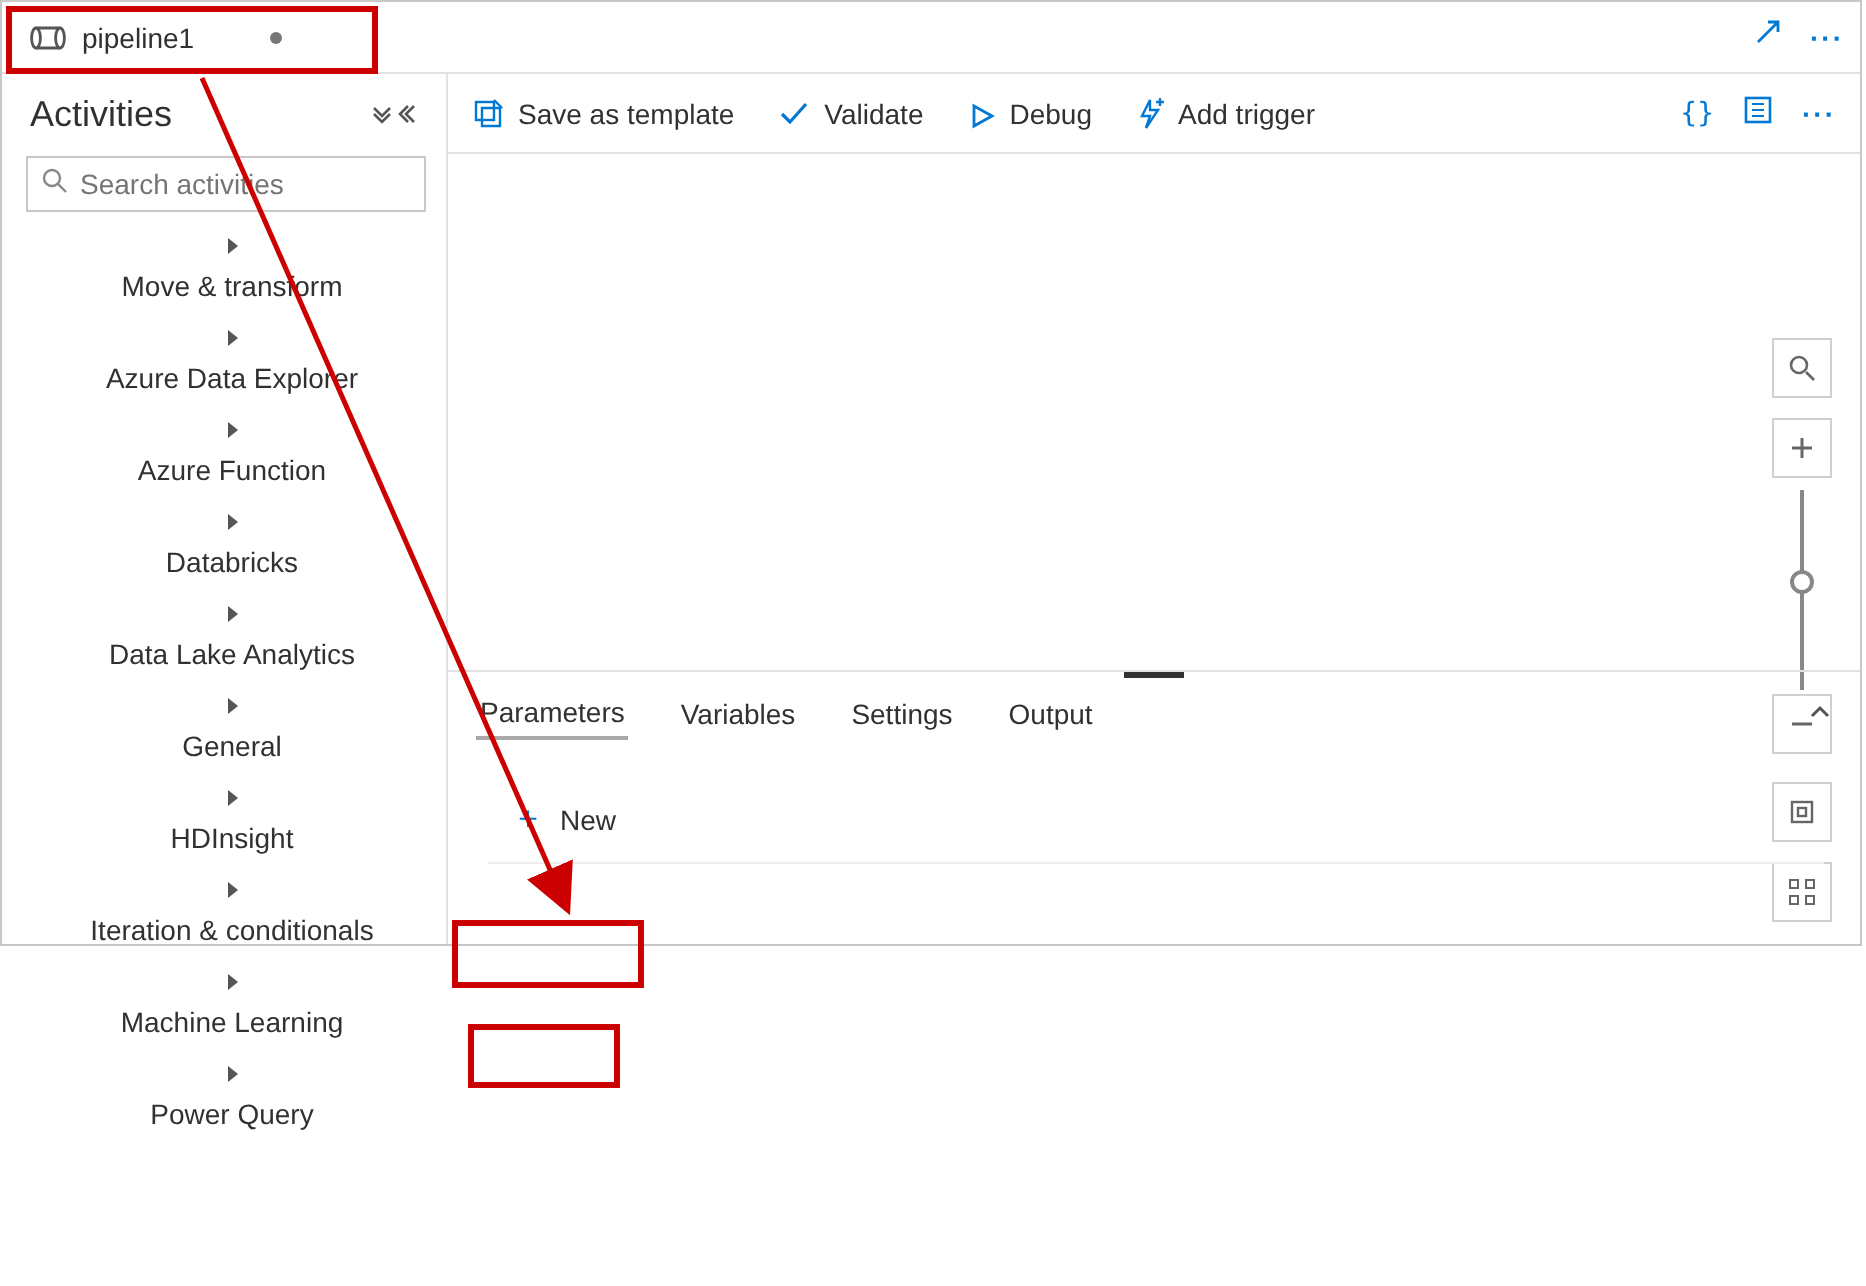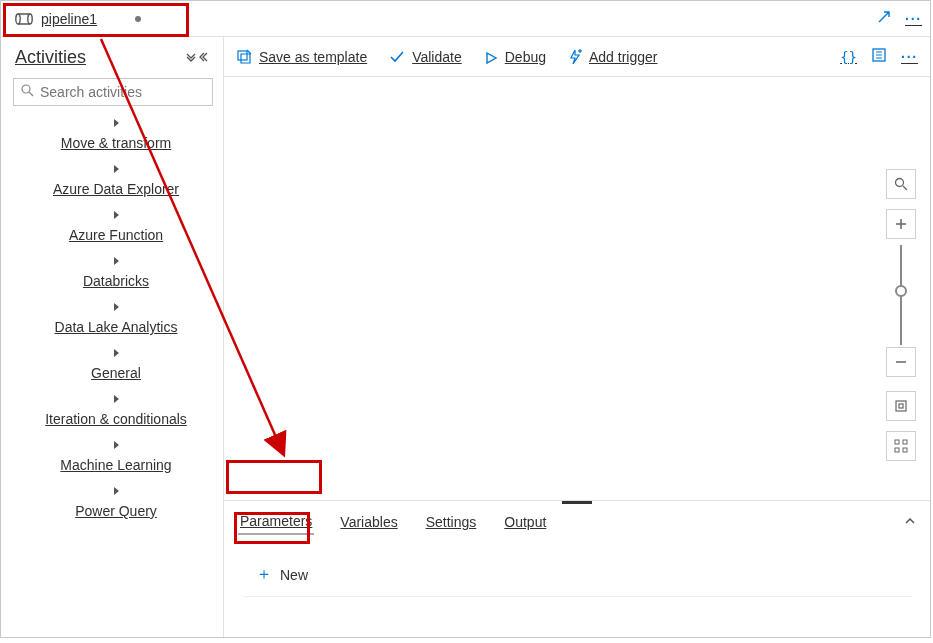--- a/index.html
+++ b/index.html
@@ -1,17 +1,17 @@
 <!DOCTYPE html>
 <html><head>
 <meta charset="utf-8">
 <style>
   * { box-sizing: border-box; margin: 0; padding: 0; }
   html, body { width: 933px; height: 643px; font-family: "Segoe UI", Arial, sans-serif; font-size: 14px; color: #323130; background: #fff; overflow: hidden; }
-  .root { width: 931px; height: 638px; border: 1px solid #c8c8c8; position: relative; text-decoration: underline; }
+  .root { width: 931px; height: 473px; border: 1px solid #c8c8c8; position: relative; }
 
   
   .topbar { height: 36px; border-bottom: 1px solid #e1e1e1; display: flex; align-items: center; padding: 0 8px; }
   .tab { display: flex; align-items: center; gap: 8px; padding: 0 14px 0 6px; height: 100%; }
   .pipeline-icon svg { display: block; }
   .dot { width: 6px; height: 6px; border-radius: 50%; background: #777; margin-left: 30px; }
   .topbar-right { margin-left: auto; display: flex; gap: 14px; align-items: center; color: #0078d4; }
   .diag-arrow { font-size: 16px; }
   .top-ellipsis, .tb-ellipsis { color: #0078d4; font-weight: bold; letter-spacing: 1px; }
 
@@ -140,20 +140,24 @@
           <li class="act-item">
             <span class="caret"></span>
             <span>Data Lake Analytics</span>
           </li>
           <li class="act-item">
             <span class="caret"></span>
             <span>General</span>
           </li>
           <li class="act-item">
             <span class="caret"></span>
+            <span>HDInsight</span>
+          </li>
+          <li class="act-item">
+            <span class="caret"></span>
             <span>Iteration &amp; conditionals</span>
           </li>
           <li class="act-item">
             <span class="caret"></span>
             <span>Machine Learning</span>
           </li>
           <li class="act-item">
             <span class="caret"></span>
             <span>Power Query</span>
           </li>

